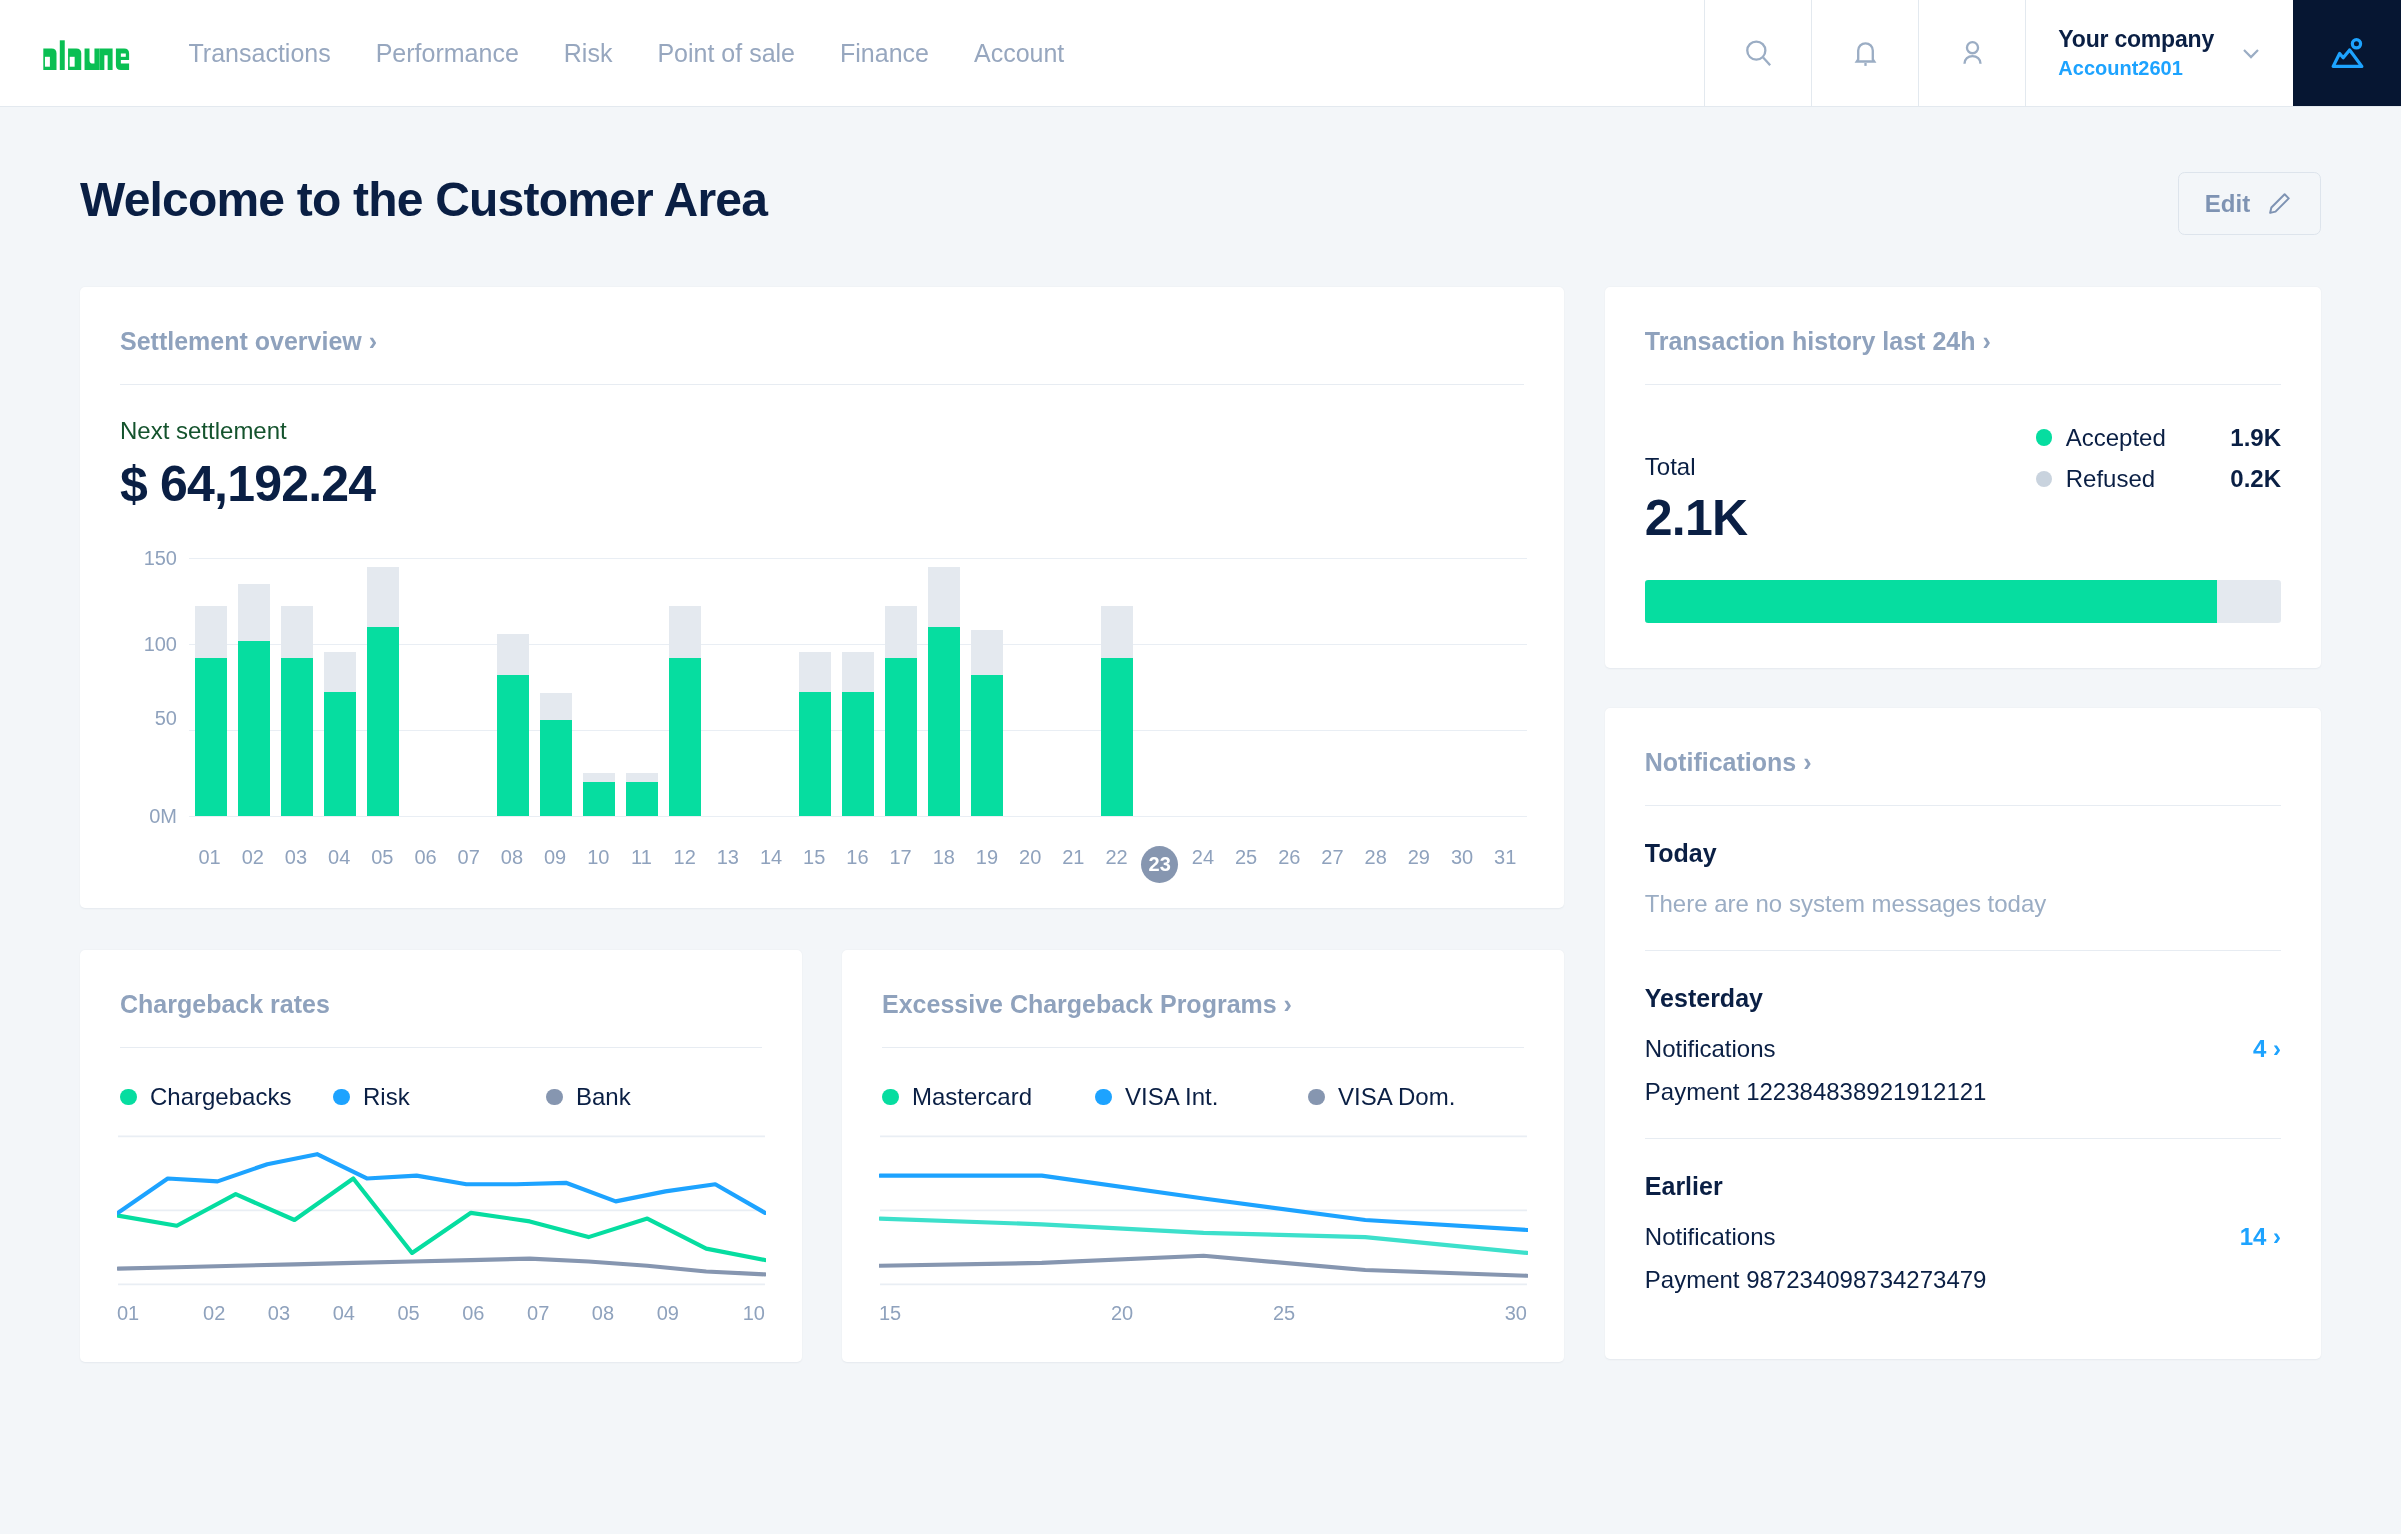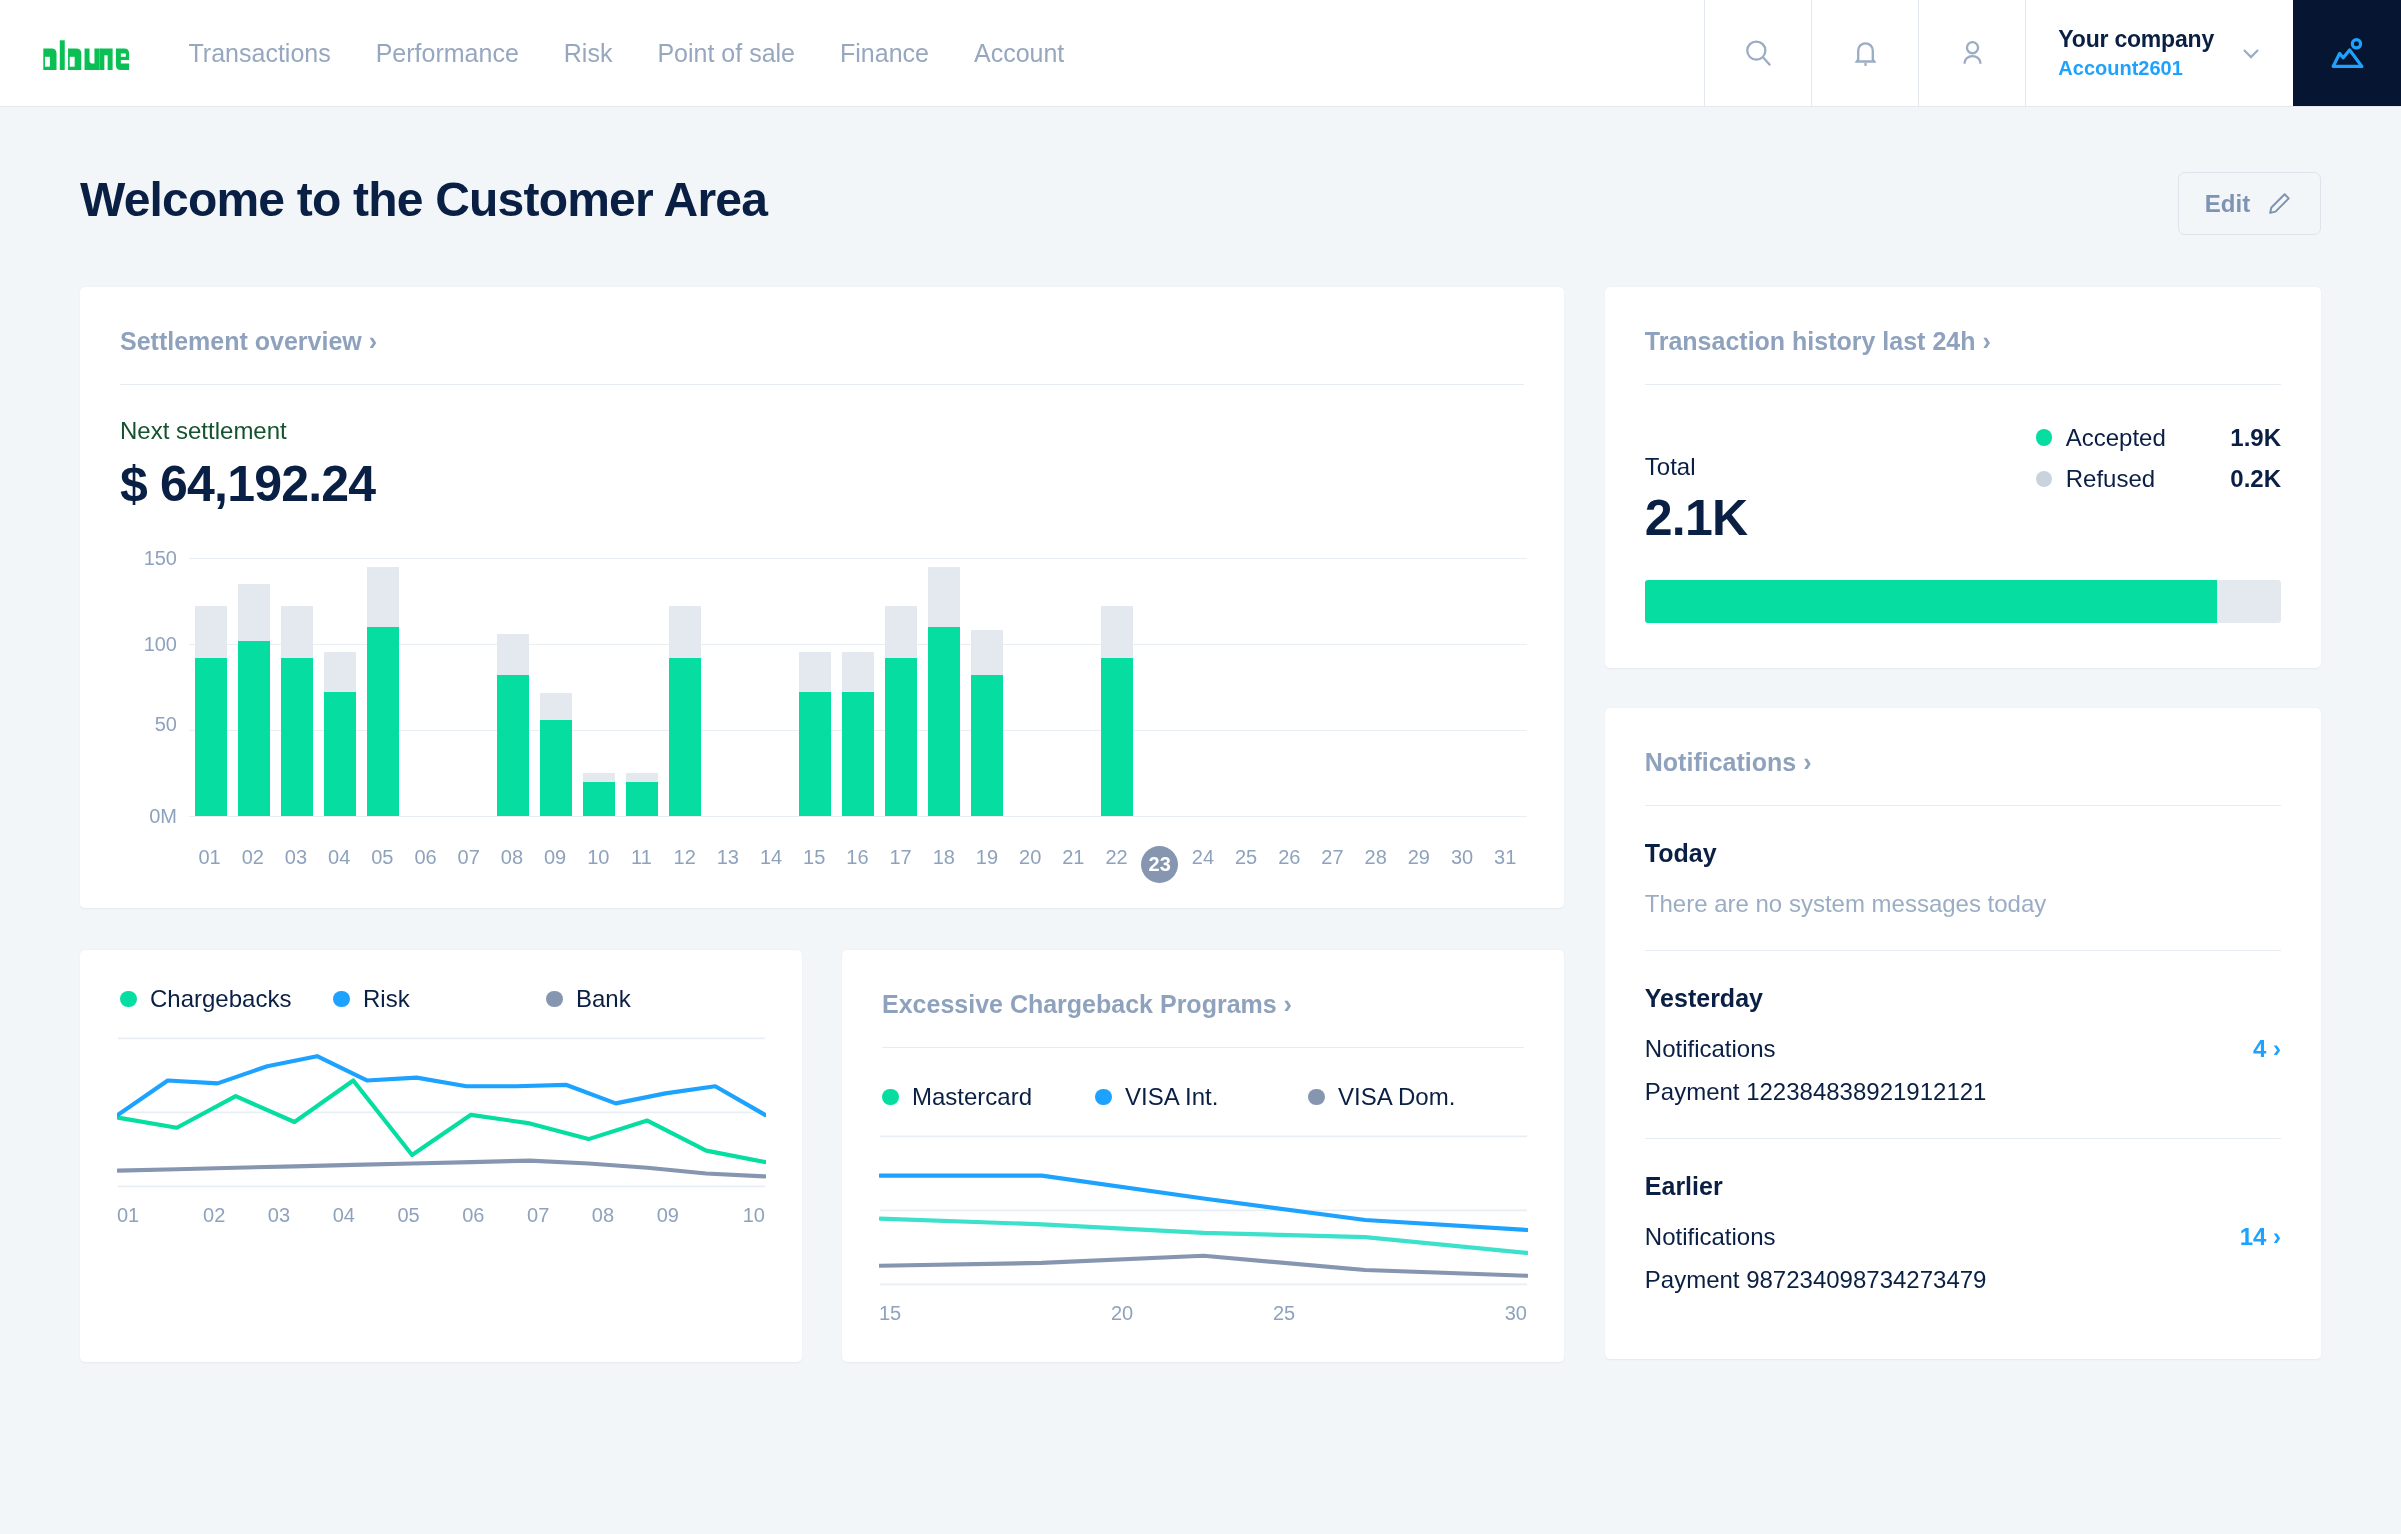--- a/index.html
+++ b/index.html
@@ -273,21 +273,21 @@
         <div class="settle-body">
           <div class="settle-label">Next settlement</div>
           <div class="settle-amount">$ 64,192.24</div>
         </div>
 
         <div class="bars-wrap">
           <div class="chart-bars" id="barchart">
               <div class="gridline" style="top: 275px;"></div>
               <div class="ylab" style="top: 275px;">0M</div>
               <div class="gridline" style="top: 189px;"></div>
-              <div class="ylab" style="top: 183px;">50</div>
+              <div class="ylab" style="top: 177px;">50</div>
               <div class="gridline" style="top: 103px;"></div>
               <div class="ylab" style="top: 103px;">100</div>
               <div class="gridline" style="top: 17px;"></div>
               <div class="ylab" style="top: 17px;">150</div>
               <div class="bars">
                 <div class="bar-slot">
                   <div class="bar">
                     <div class="bar-top" style="height: 52px;"></div>
                     <div class="bar-main" style="height: 158px;"></div>
                   </div>
@@ -432,20 +432,23 @@
             <div class="xtick"><span>29</span></div>
             <div class="xtick"><span>30</span></div>
             <div class="xtick"><span>31</span></div>
           </div>
         <div style="height:25px"></div>
       </div>
 
       <div class="bottom-row">
 
         <div class="card cb-card">
+          <div class="card-head">
+            <div class="card-title">Chargeback rates</div>
+          </div>
           <div class="line-legend" id="cblegend">
               <div class="ll-item" style="width: 213px;">
                 <span class="dot" style="background: rgb(6, 221, 160);"></span>
                 <span class="lbl">Chargebacks</span>
               </div>
               <div class="ll-item" style="width: 213px;">
                 <span class="dot" style="background: rgb(29, 163, 255);"></span>
                 <span class="lbl">Risk</span>
               </div>
               <div class="ll-item" style="width: auto;">

